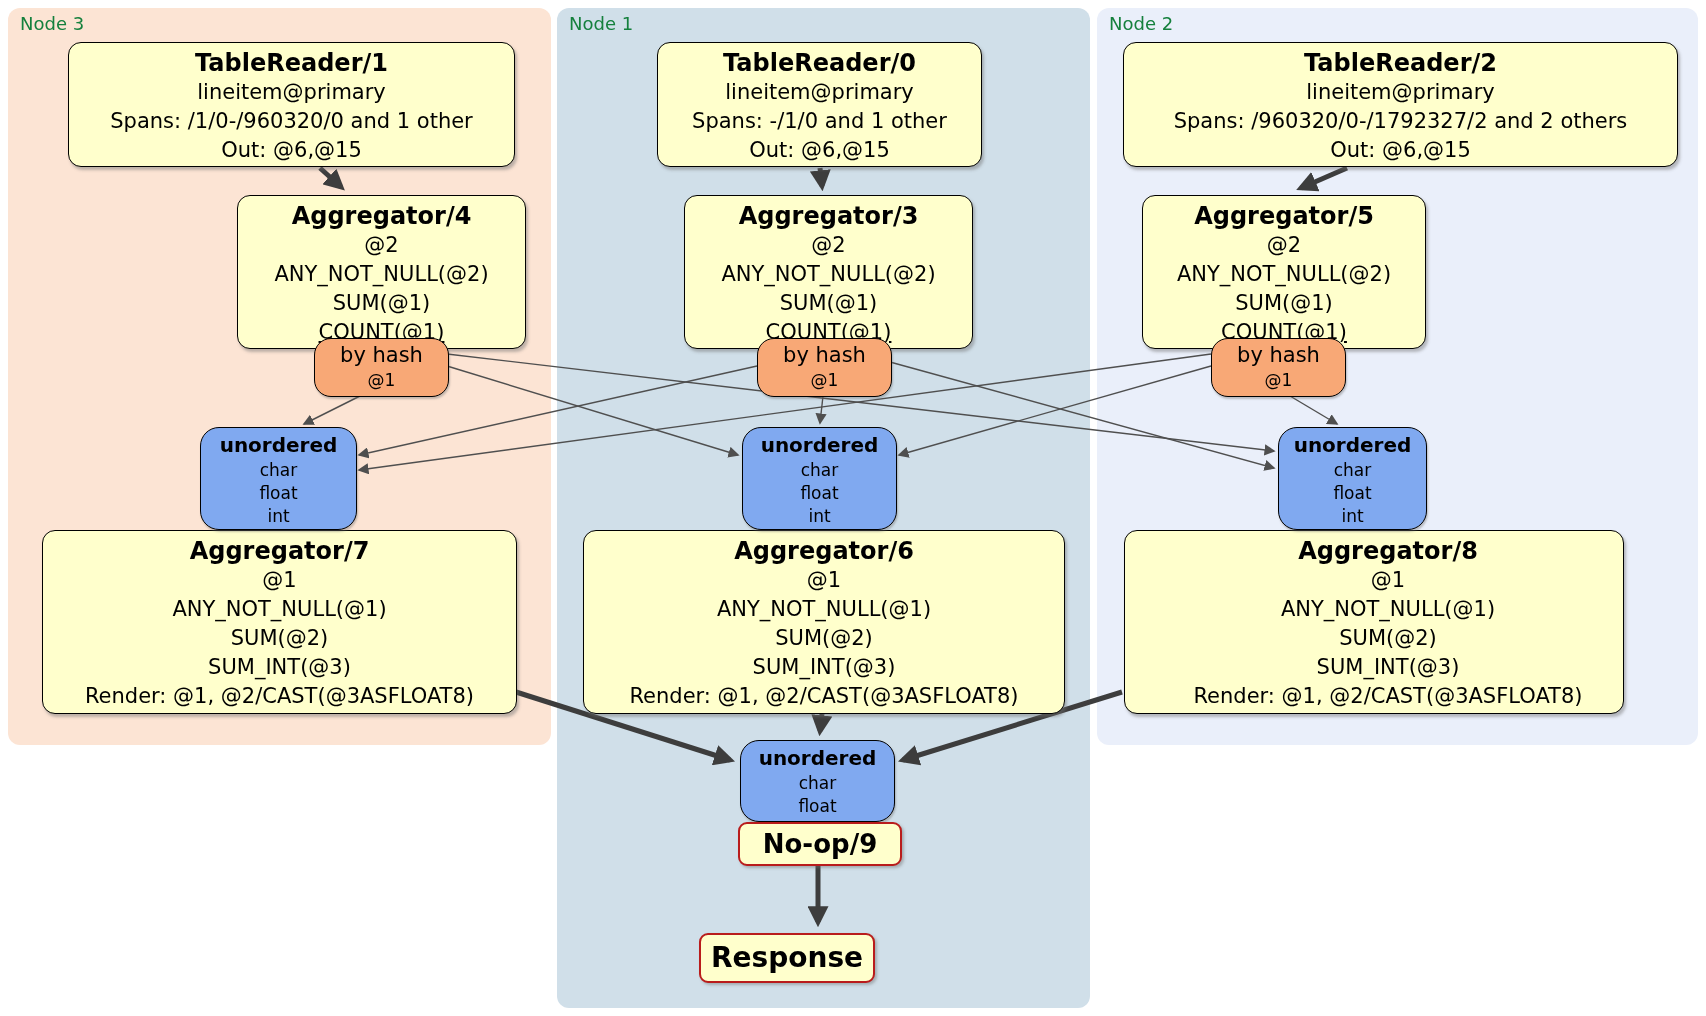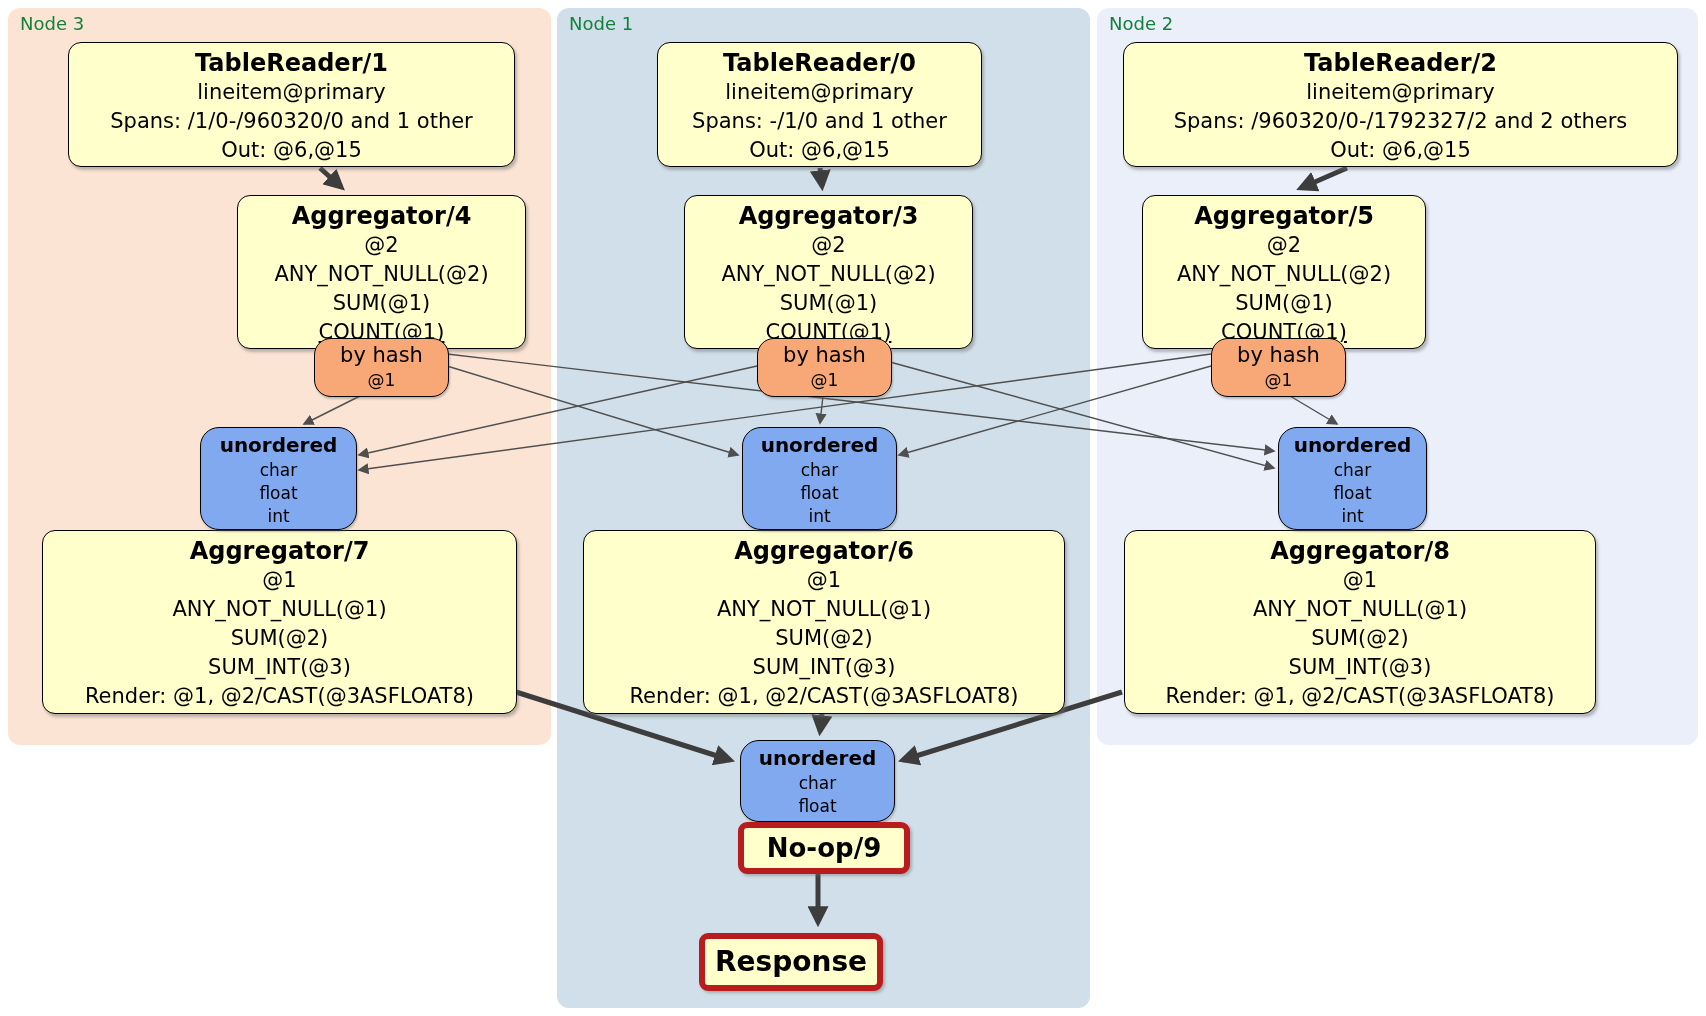--- a/index.html
+++ b/index.html
@@ -21,37 +21,37 @@
   .box .line{font-size:21px;line-height:29px;white-space:nowrap;}
   .u{text-decoration:underline;text-underline-offset:2px;}
   #tr1{left:68px;top:42px;width:445px;height:123px;}
   #tr0{left:657px;top:42px;width:323px;height:123px;}
   #tr2{left:1123px;top:42px;width:553px;height:123px;}
   #agg4{left:237px;top:195px;width:287px;height:152px;}
   #agg3{left:684px;top:195px;width:287px;height:152px;}
   #agg5{left:1142px;top:195px;width:282px;height:152px;}
   #agg7{left:42px;top:530px;width:473px;height:182px;}
   #agg6{left:583px;top:530px;width:480px;height:182px;}
-  #agg8{left:1124px;top:530px;width:470px;height:182px;}
+  #agg8{left:1124px;top:530px;width:470px;height:182px;padding-left:28px;}
   .router{position:absolute;background:var(--hash-bg);border:1.8px solid #000;border-radius:17px;
           z-index:5;text-align:center;box-shadow:1px 2px 2px rgba(110,110,110,.4);}
   .router .title{font-weight:normal;font-size:21px;line-height:27px;padding-top:3px;}
   .router .sub{font-size:17px;line-height:22px;}
   #hash3{left:314px;top:338px;width:133px;height:57px;}
   #hash1{left:757px;top:338px;width:133px;height:57px;}
   #hash2{left:1211px;top:338px;width:133px;height:57px;}
   .sync{position:absolute;background:var(--sync-bg);border:1.8px solid #000;border-radius:19px;
         z-index:5;text-align:center;box-shadow:1px 2px 2px rgba(110,110,110,.4);}
   .sync .title{font-weight:bold;font-size:20px;line-height:28px;padding-top:3px;}
   .sync .line{font-size:17px;line-height:23px;}
   #sync3{left:200px;top:427px;width:155px;height:101px;}
   #sync1{left:742px;top:427px;width:153px;height:101px;}
   #sync2{left:1278px;top:427px;width:147px;height:101px;}
   #syncFinal{left:740px;top:740px;width:153px;height:80px;z-index:4;}
-  .mini{position:absolute;background:var(--proc-bg);border:6px solid #b91c1c;border-radius:9px;
+  .mini{position:absolute;background:var(--proc-bg);border:2px solid #b91c1c;border-radius:9px;
         z-index:4;text-align:center;box-shadow:2px 2px 3px rgba(110,110,110,.45);}
   .mini .title{font-weight:bold;}
   #noop{left:738px;top:822px;width:160px;height:40px;}
   #noop .title{font-size:26px;line-height:40px;}
   #response{left:699px;top:933px;width:172px;height:46px;}
   #response .title{font-size:28px;line-height:46px;}
 </style>
 </head>
 <body>
 

